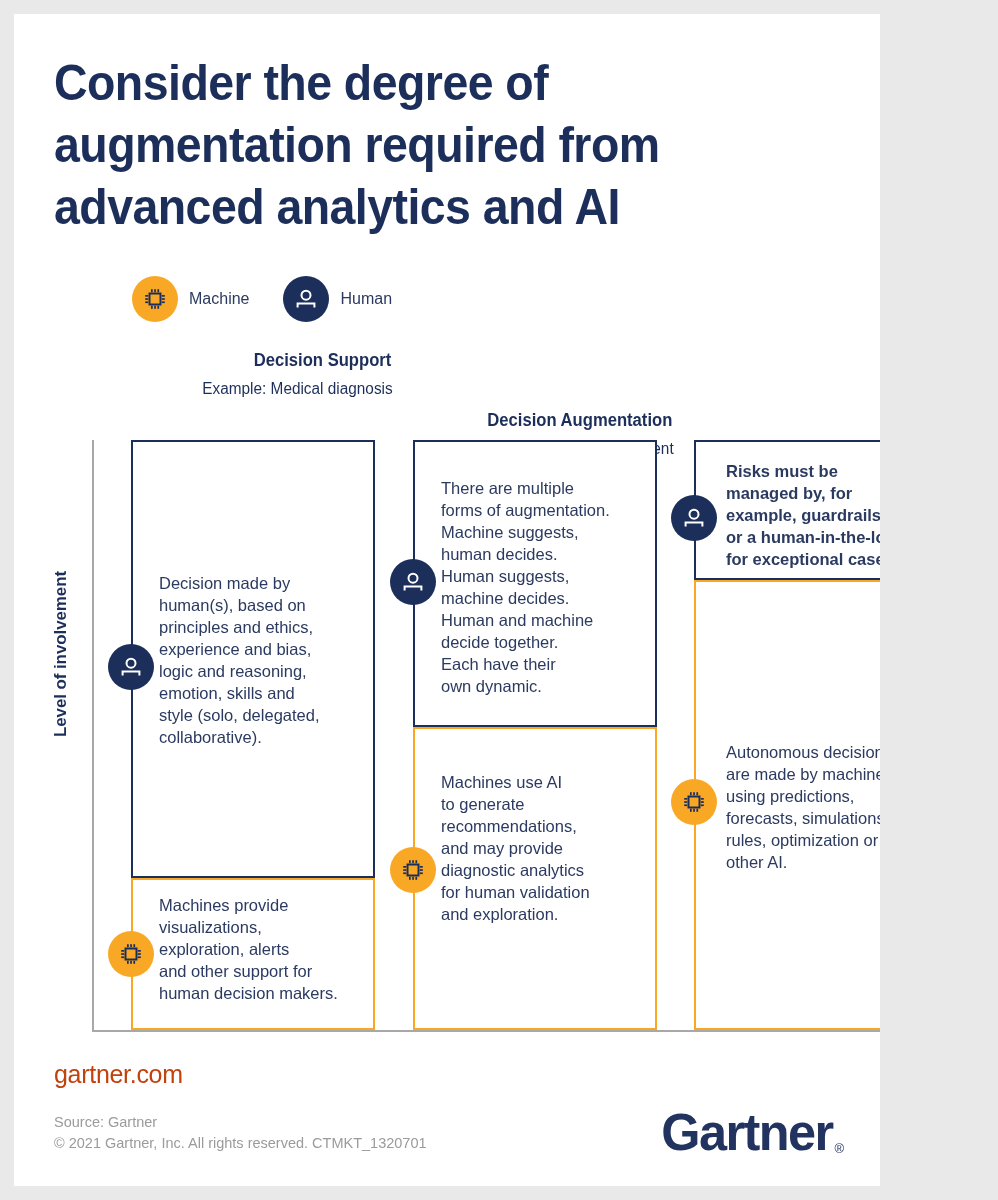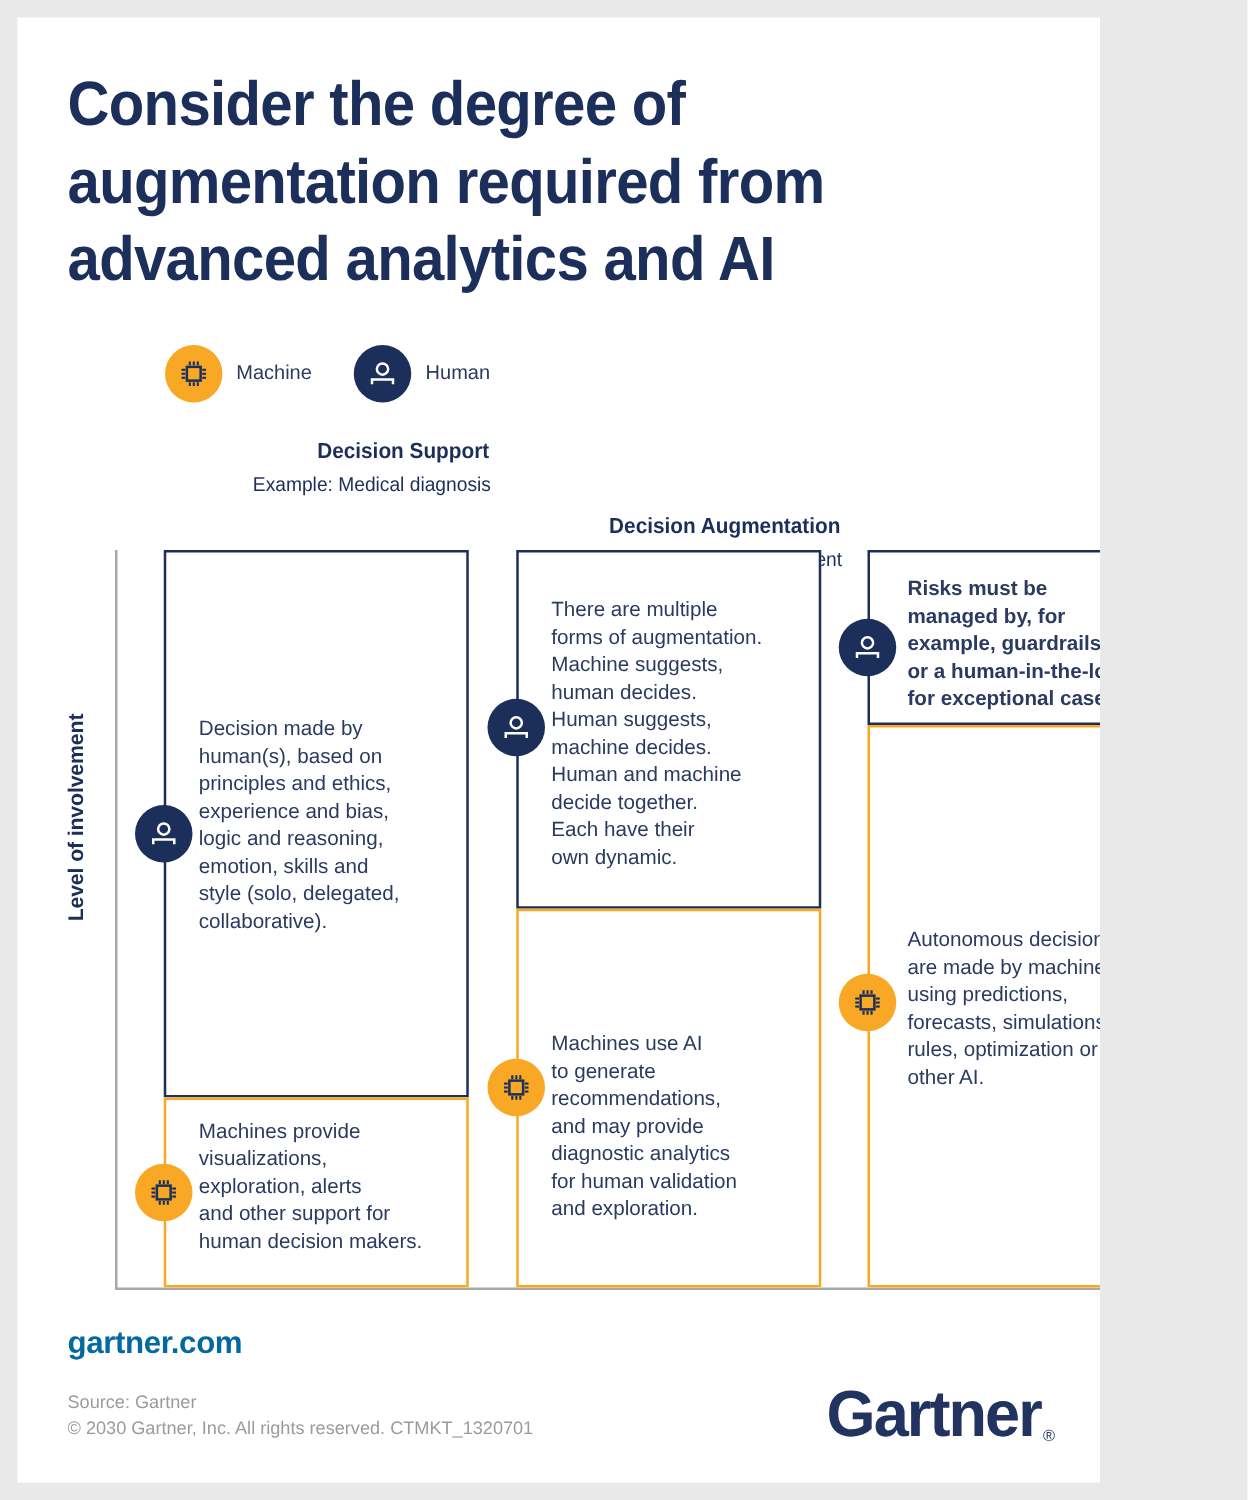--- a/index.html
+++ b/index.html
@@ -143,22 +143,22 @@
     position: absolute;
     z-index: 5;
   }
 
   
   #gartner-com {
     position: absolute;
     left: 40px;
     top: 1046px;
     font-size: 25px;
-    font-weight: bold;
-    color: #0369a1;
+    font-weight: normal;
+    color: #c2410c;
     letter-spacing: -0.3px;
   }
   #source-lines {
     position: absolute;
     left: 40px;
     top: 1098px;
     font-size: 14.5px;
     line-height: 21px;
     color: #9b9b9b;
     white-space: pre-line;
@@ -297,21 +297,21 @@
 Each have their
 own dynamic.</div>
   <div class="box-badge badge human" style="left:376px; top:545px;">
     <svg width="26" height="26" viewBox="0 0 26 26">
       <circle cx="13" cy="9.2" r="4.5" fill="none" stroke="#ffffff" stroke-width="2"></circle>
       <path d="M4.6 21.4 V17.6 H21.4 V21.4" fill="none" stroke="#ffffff" stroke-width="2"></path>
     </svg>
   </div>
 
   <div class="box machine" style="left:399px; top:713px; width:244px; height:303px;"></div>
-  <div class="box-text" style="left:427px; top:810px; width:218px;">Machines use AI
+  <div class="box-text" style="left:427px; top:757px; width:218px;">Machines use AI
 to generate
 recommendations,
 and may provide
 diagnostic analytics
 for human validation
 and exploration.</div>
   <div class="box-badge badge machine" style="left:376px; top:833px;">
     <svg width="26" height="26" viewBox="0 0 26 26">
       <rect x="7.5" y="7.5" width="11" height="11" fill="none" stroke="#1c2e5a" stroke-width="2"></rect>
       <g fill="#1c2e5a">
@@ -366,19 +366,19 @@
           <rect x="3.2" y="15.4" width="3" height="1.7"></rect>
         <rect x="19.8" y="9" width="3" height="1.7"></rect>
           <rect x="19.8" y="12.2" width="3" height="1.7"></rect>
           <rect x="19.8" y="15.4" width="3" height="1.7"></rect>
       </g>
     </svg>
   </div>
 
   <div id="gartner-com">gartner.com</div>
   <div id="source-lines">Source: Gartner
-© 2030 Gartner, Inc. All rights reserved. CTMKT_1320701</div>
+© 2021 Gartner, Inc. All rights reserved. CTMKT_1320701</div>
   <div id="logo">
     <span id="logo-word">Gartner</span>
     <span id="logo-r">®</span>
   </div>
 
 </div>
 
 </body></html>

